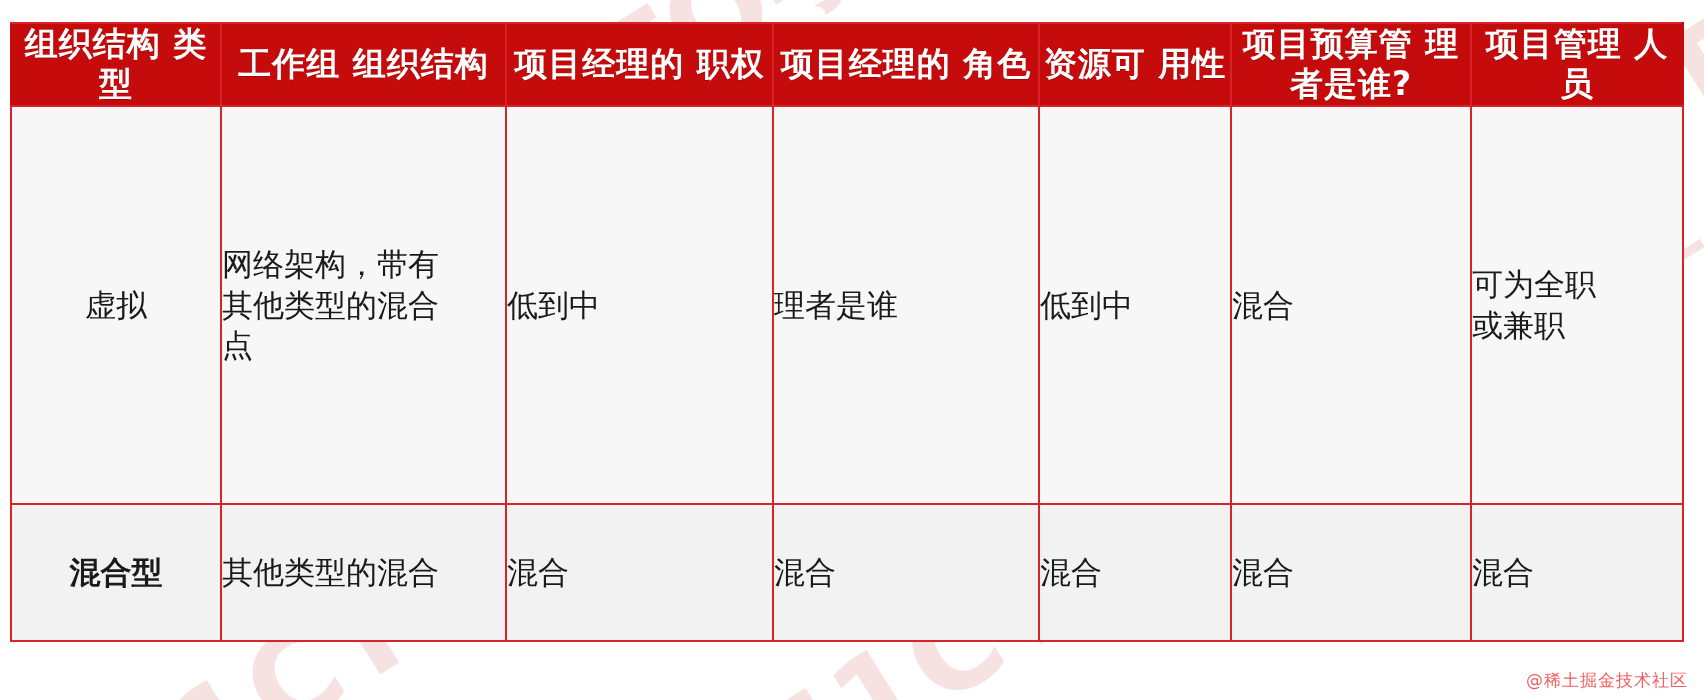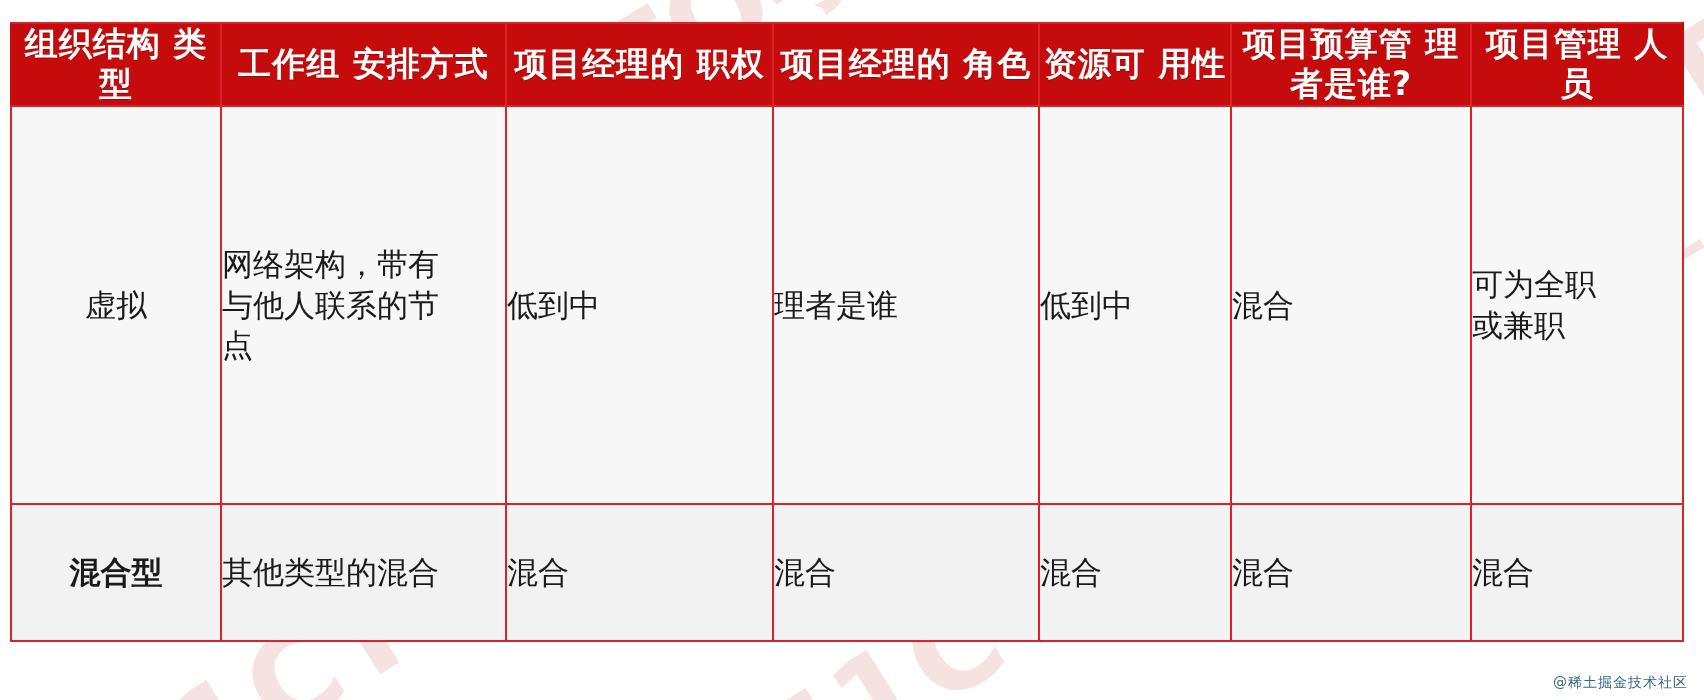--- a/index.html
+++ b/index.html
@@ -97,22 +97,22 @@
   col.c2 { width: 267px; }
   col.c3 { width: 266px; }
   col.c4 { width: 192px; }
   col.c5 { width: 240px; }
   col.c6 { width: 212px; }
 
   
   #credit {
     position: absolute;
     right: 16px; bottom: 8px;
-    font-size: 14px;
-    color: #0c4a6e;
+    font-size: 17px;
+    color: #ef4444;
     opacity: 0.85;
     letter-spacing: 1px;
     z-index: 5;
     font-family: "DejaVu Sans", "Liberation Sans", sans-serif;
   }
 </style>
 </head>
 <body>
 
 <div id="stage">
@@ -133,38 +133,38 @@
           <col class="c3">
         <col class="c4">
           <col class="c5">
           <col class="c6">
       </colgroup>
       <thead>
         <tr>
           <th>组织结构
 类型</th>
           <th>工作组
-安排方式</th>
+组织结构</th>
           <th>项目经理的
 职权</th>
           <th>项目经理的
 角色</th>
           <th>资源可
 用性</th>
           <th>项目预算管
 理者是谁?</th>
           <th>项目管理
 人员</th>
         </tr>
       </thead>
       <tbody>
         <tr>
           <td class="center">虚拟</td>
           <td>网络架构，带有
-与他人联系的节
+其他类型的混合
 点</td>
           <td>低到中</td>
           <td>理者是谁</td>
           <td>低到中</td>
           <td>混合</td>
           <td>可为全职
 或兼职</td>
         </tr>
         <tr>
           <td class="center">混合型</td>

